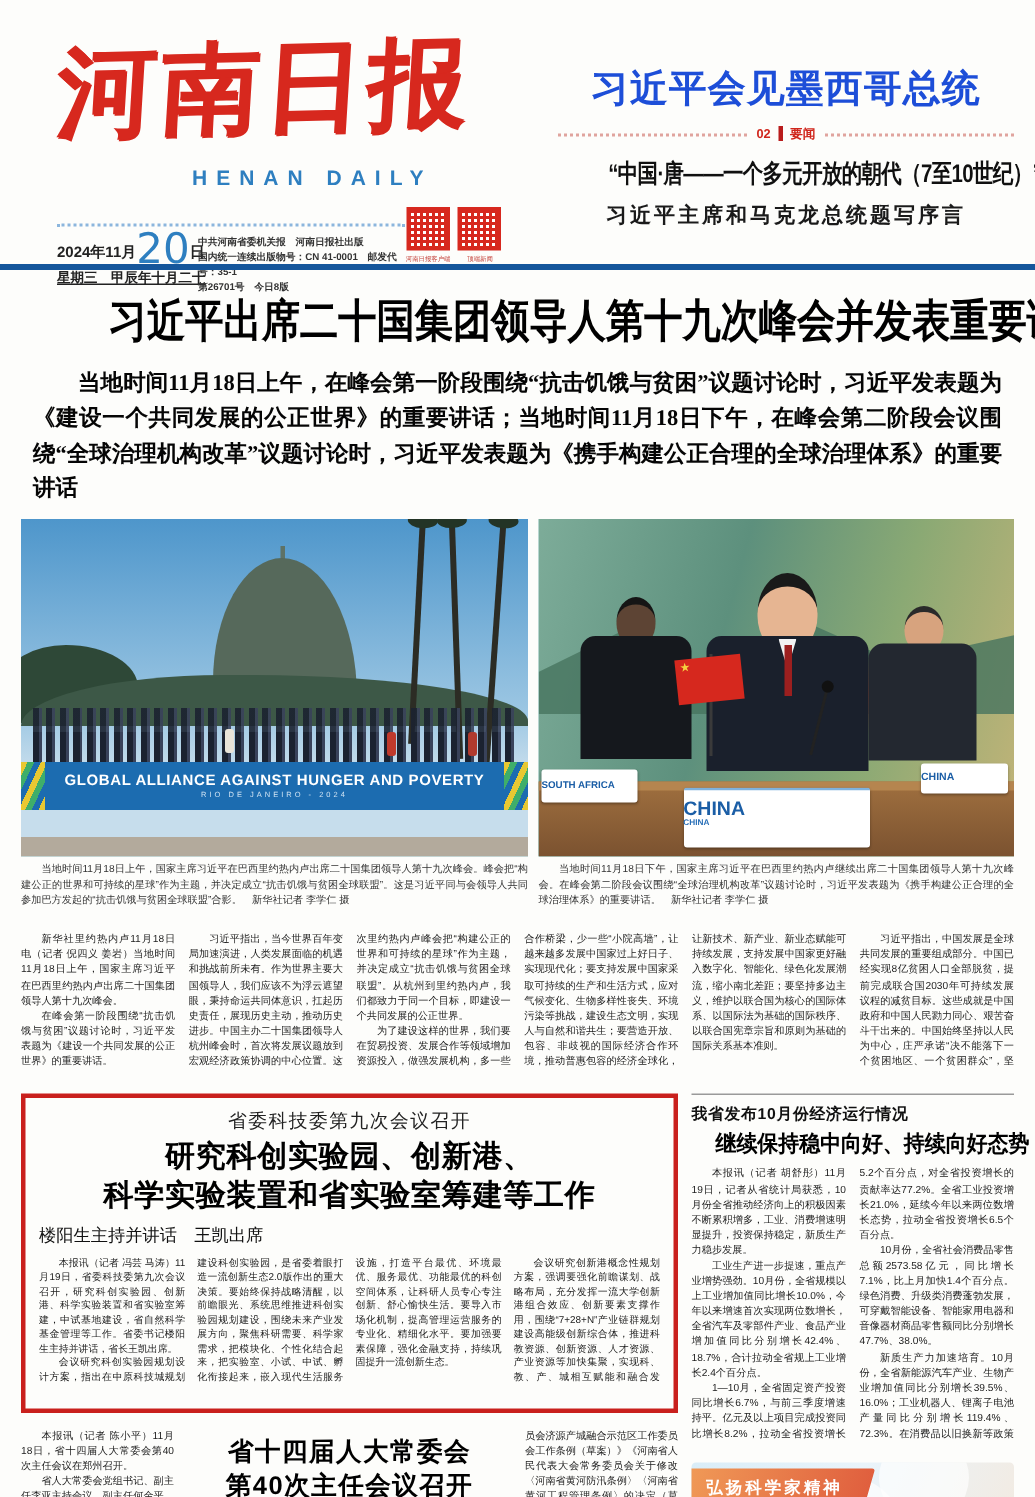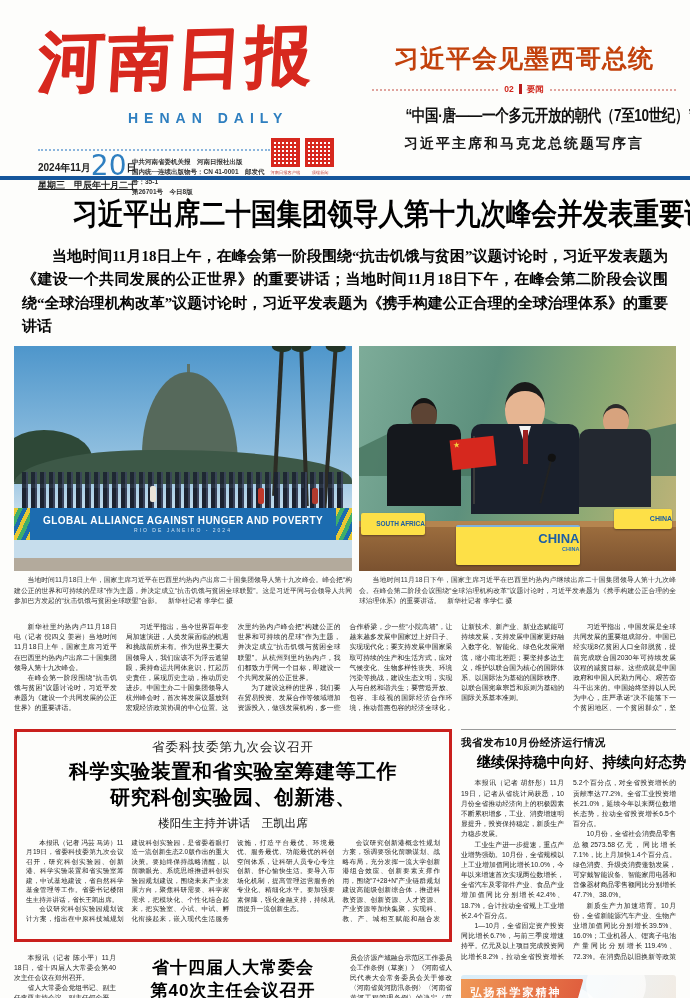--- a/index.html
+++ b/index.html
@@ -16,21 +16,21 @@
   .date-l1{font-size:10px;font-weight:bold;color:#222;}
   .date-day{font-size:28px;color:#2e7fc0;font-weight:normal;line-height:.8;vertical-align:-4px;font-family:"DejaVu Sans",sans-serif;text-align:center;}
   .date-l2{font-size:9px;font-weight:bold;color:#222;margin-top:3px;text-decoration:underline;}
   .pub-block{position:absolute;left:132px;top:157px;font-size:6.5px;line-height:1.55;color:#333;width:138px;font-weight:bold;}
   .qr{position:absolute;top:139px;width:27px;height:27px;background:
       repeating-linear-gradient(0deg,#d7281e 0 2px,transparent 2px 4px),
       repeating-linear-gradient(90deg,#d7281e 0 2px,#fff 2px 4px);
       outline:2px solid #d7281e;outline-offset:-1px;}
   .qr-label{position:absolute;top:169px;font-size:5px;color:#c4423a;width:34px;text-align:center;white-space:nowrap;transform:scale(.85);}
   .top-right{position:absolute;left:366px;top:42px;width:316px;text-align:center;}
-  .tr-h1{font-size:25px;font-weight:900;letter-spacing:1px;color:#c2410c;white-space:nowrap;}
+  .tr-h1{font-size:25px;font-weight:900;letter-spacing:1px;color:#1d4ed8;white-space:nowrap;}
   .tr-div{display:flex;align-items:center;margin:9px 6px 8px;color:#d0261c;font-size:8.5px;font-weight:bold;}
   .tr-div .dots{flex:1;border-top:2px dotted #e0a49e;}
   .tr-div .mid{padding:0 6px;white-space:nowrap;}
   .tr-div .sec{color:#d0261c;border-left:3px solid #b91c1c;padding-left:5px;margin-left:5px;}
   .tr-h2{font-size:17px;font-weight:900;white-space:nowrap;color:#101010;}
   .tr-h2 span{display:inline-block;transform:scaleX(.80);transform-origin:center;letter-spacing:-.5px;}
   .tr-h3{font-size:14px;font-weight:bold;font-family:"Liberation Serif",serif;letter-spacing:2px;margin-top:8px;color:#1a1a1a;}
   .blue-rule{position:absolute;left:0;right:0;top:176px;height:4px;background:#15569b;}
   
   .lead-headline{margin:12px 14px 0;text-align:center;white-space:nowrap;}
@@ -71,40 +71,40 @@
   .p2-bg{position:absolute;inset:0;background:linear-gradient(105deg,#7dac99 0%,#5d907d 38%,#8aa974 68%,#c3b478 100%);}
   .p2-ridge{position:absolute;left:0;top:60px;right:0;height:70px;background:#47745f;
             clip-path:polygon(0 60%,18% 20%,35% 55%,55% 10%,75% 50%,100% 25%,100% 100%,0 100%);opacity:.8;}
   .p2-swirl{position:absolute;right:30px;top:90px;width:140px;height:54px;
             background:radial-gradient(ellipse at center,#c05834 0%,rgba(192,88,52,0) 70%);}
   .person{position:absolute;}
   .head{border-radius:50% 50% 46% 46%;position:absolute;}
   .torso{position:absolute;border-radius:10px 10px 0 0;}
   .p2-desk{position:absolute;left:0;right:0;bottom:0;height:50px;background:linear-gradient(#a0703f,#7b5230);}
   .p2-desk:before{content:"";position:absolute;top:0;left:0;right:0;height:6px;background:#b5854f;}
-  .placard{position:absolute;background:#fde047;border-radius:2px;text-align:right;color:#1b5ea6;
+  .placard{position:absolute;background:#ffffff;border-radius:2px;text-align:left;color:#1b5ea6;
            font-weight:900;box-shadow:0 1px 2px rgba(0,0,0,.35);}
   .placard .sub{display:block;font-weight:bold;color:#2a70b8;}
   .p2-flag{position:absolute;left:92px;top:92px;width:44px;height:30px;background:#d6281e;transform:rotate(-6deg);}
   .p2-flag:before{content:"★";position:absolute;left:3px;top:1px;color:#f4d03f;font-size:8px;}
   .p2-pole{position:absolute;left:114px;top:90px;width:2px;height:68px;background:#3a3a3a;}
   .p2-mic{position:absolute;left:186px;top:112px;width:2px;height:46px;background:#222;transform:rotate(14deg);}
   .p2-mic:before{content:"";position:absolute;top:-5px;left:-3px;width:8px;height:8px;border-radius:50%;background:#111;}
   
   .lead-body{margin:9px 14px 0;column-count:6;column-gap:9px;font-size:6.8px;line-height:1.48;
              text-align:justify;height:98px;overflow:hidden;color:#1c1c1c;}
   .lead-body p,.colbody p{margin:0;text-indent:2em;}
   
   .main-grid{display:flex;gap:9px;margin:9px 14px 0;}
   .mg-left{width:438px;}
   .mg-right{flex:1;min-width:0;}
   .redbox{border:3px solid #c9201d;padding:7px 9px 6px;}
   .rb-kicker{text-align:center;font-size:12.5px;color:#222;letter-spacing:1px;}
   .rb-h{text-align:center;font-size:20px;font-weight:900;line-height:1.28;margin-top:3px;color:#000;letter-spacing:.5px;}
-  .rb-byline{text-align:center;font-size:11.5px;margin:5px 0 7px;color:#111;}
+  .rb-byline{text-align:left;font-size:11.5px;margin:5px 0 7px;color:#111;}
   .rb-body{column-count:4;column-gap:8px;font-size:6.6px;line-height:1.45;text-align:justify;
            height:95px;overflow:hidden;color:#1c1c1c;}
   .renda{display:flex;gap:8px;margin-top:11px;height:128px;overflow:hidden;}
   .renda-col{font-size:6.8px;line-height:1.5;text-align:justify;color:#1c1c1c;}
   .renda-side{width:102px;flex:none;}
   .renda-mid{flex:1;min-width:0;}
   .renda-h{text-align:center;font-size:17px;font-weight:900;line-height:1.35;color:#000;letter-spacing:1px;}
   .renda-mid-body{column-count:2;column-gap:8px;font-size:6.8px;line-height:1.5;text-align:justify;
                   margin-top:7px;height:70px;overflow:hidden;color:#1c1c1c;}
   .economy{border-top:1px solid #9a9a9a;padding-top:6px;}
@@ -242,22 +242,22 @@
       </div>
   </section>
 
   <div class="main-grid">
 
     <div class="mg-left">
 
       <article class="redbox">
         <div class="rb-kicker">省委科技委第九次会议召开</div>
         <h2 class="rb-h" style="margin:3px 0 0;">
+          <div>研究科创实验园、创新港、</div>
           <div>科学实验装置和省实验室筹建等工作</div>
-          <div>研究科创实验园、创新港、</div>
         </h2>
         <div class="rb-byline">楼阳生主持并讲话　王凯出席</div>
         <div class="rb-body colbody">
             <p>本报讯（记者 冯芸 马涛）11月19日，省委科技委第九次会议召开，研究科创实验园、创新港、科学实验装置和省实验室筹建，中试基地建设，省自然科学基金管理等工作。省委书记楼阳生主持并讲话，省长王凯出席。</p>
             <p>会议研究科创实验园规划设计方案，指出在中原科技城规划建设科创实验园，是省委着眼打造一流创新生态2.0版作出的重大决策。要始终保持战略清醒，以前瞻眼光、系统思维推进科创实验园规划建设，围绕未来产业发展方向，聚焦科研需要、科学家需求，把模块化、个性化结合起来，把实验室、小试、中试、孵化衔接起来，嵌入现代生活服务设施，打造平台最优、环境最优、服务最优、功能最优的科创空间体系，让科研人员专心专注创新、舒心愉快生活。要导入市场化机制，提高管理运营服务的专业化、精细化水平。要加强要素保障，强化金融支持，持续巩固提升一流创新生态。</p>
             <p>会议研究创新港概念性规划方案，强调要强化前瞻谋划、战略布局，充分发挥一流大学创新港组合效应、创新要素支撑作用，围绕“7+28+N”产业链群规划建设高能级创新综合体，推进科教资源、创新资源、人才资源、产业资源等加快集聚，实现科、教、产、城相互赋能和融合发展，建设重要的创新策源地、产业孵化地。要坚持规划引领、项目支撑，围绕创新体系架构、创新平台建设、人才团队组建、产学研用贯通等，强化专班推进，进一步完善方案，优化布局，明确时间表和路线图，确保高起点规划、高标准建设、高质量发展。</p>
           </div>
       </article>
 
       <article class="renda">

